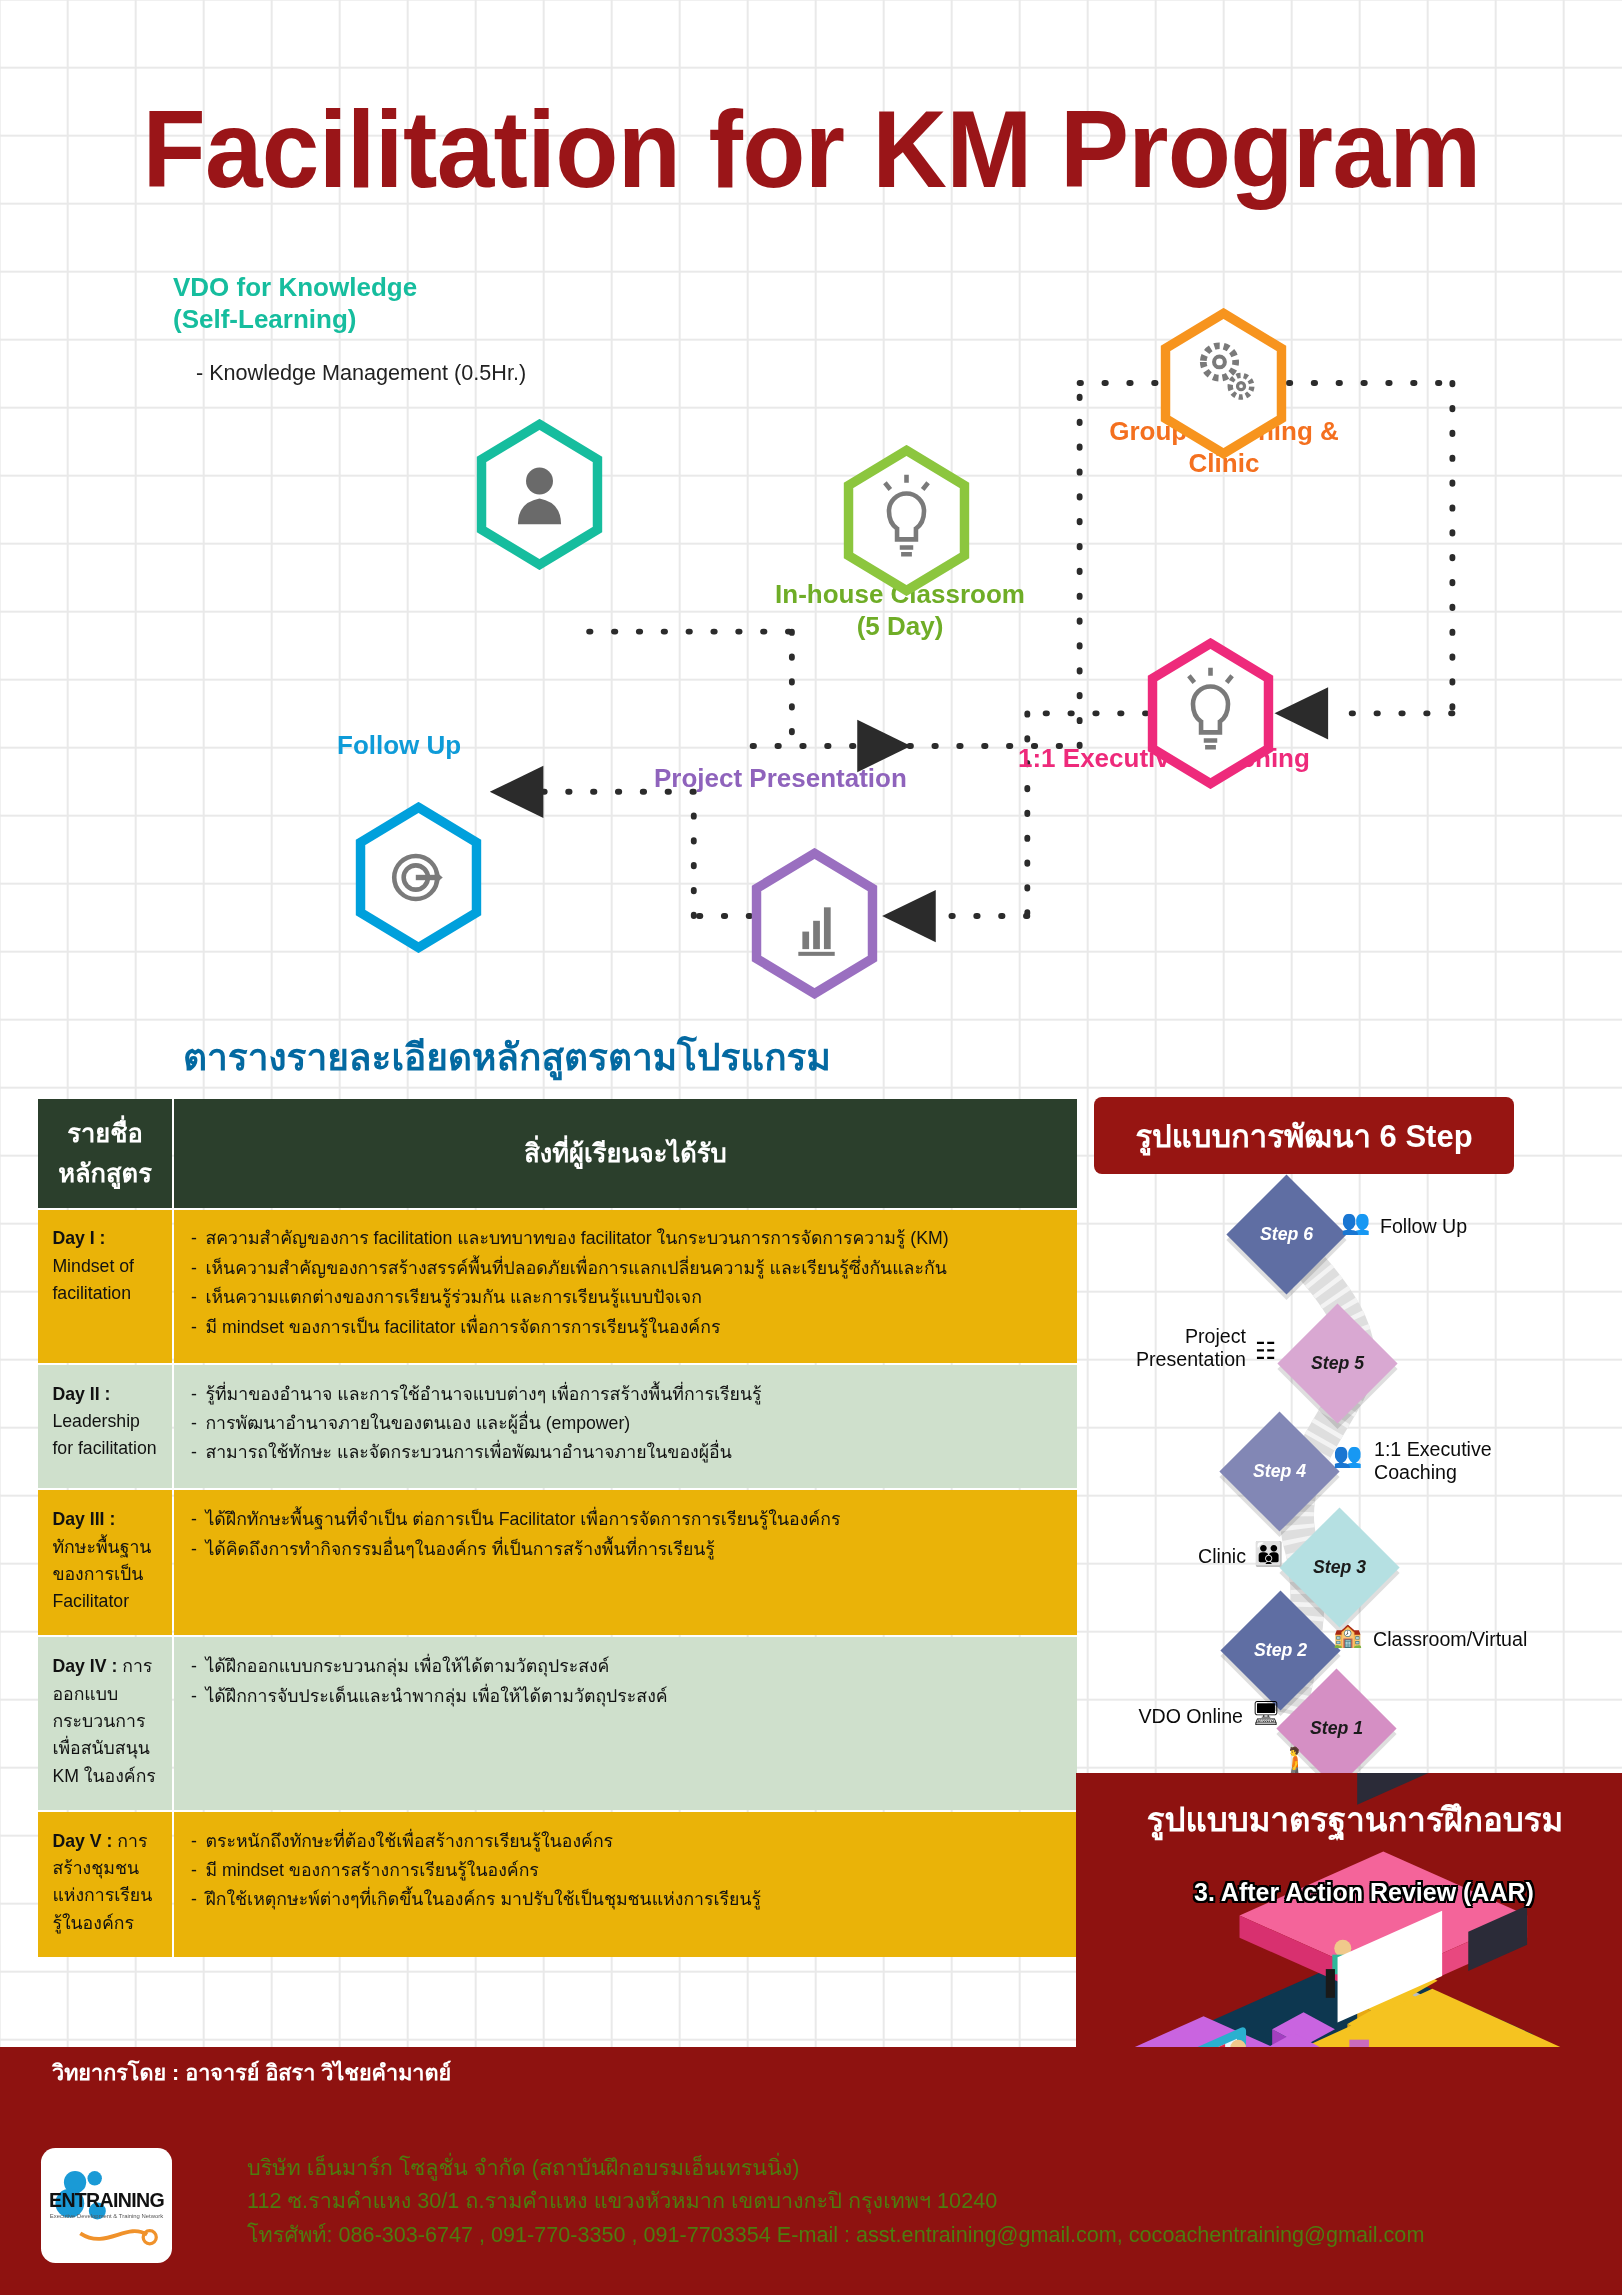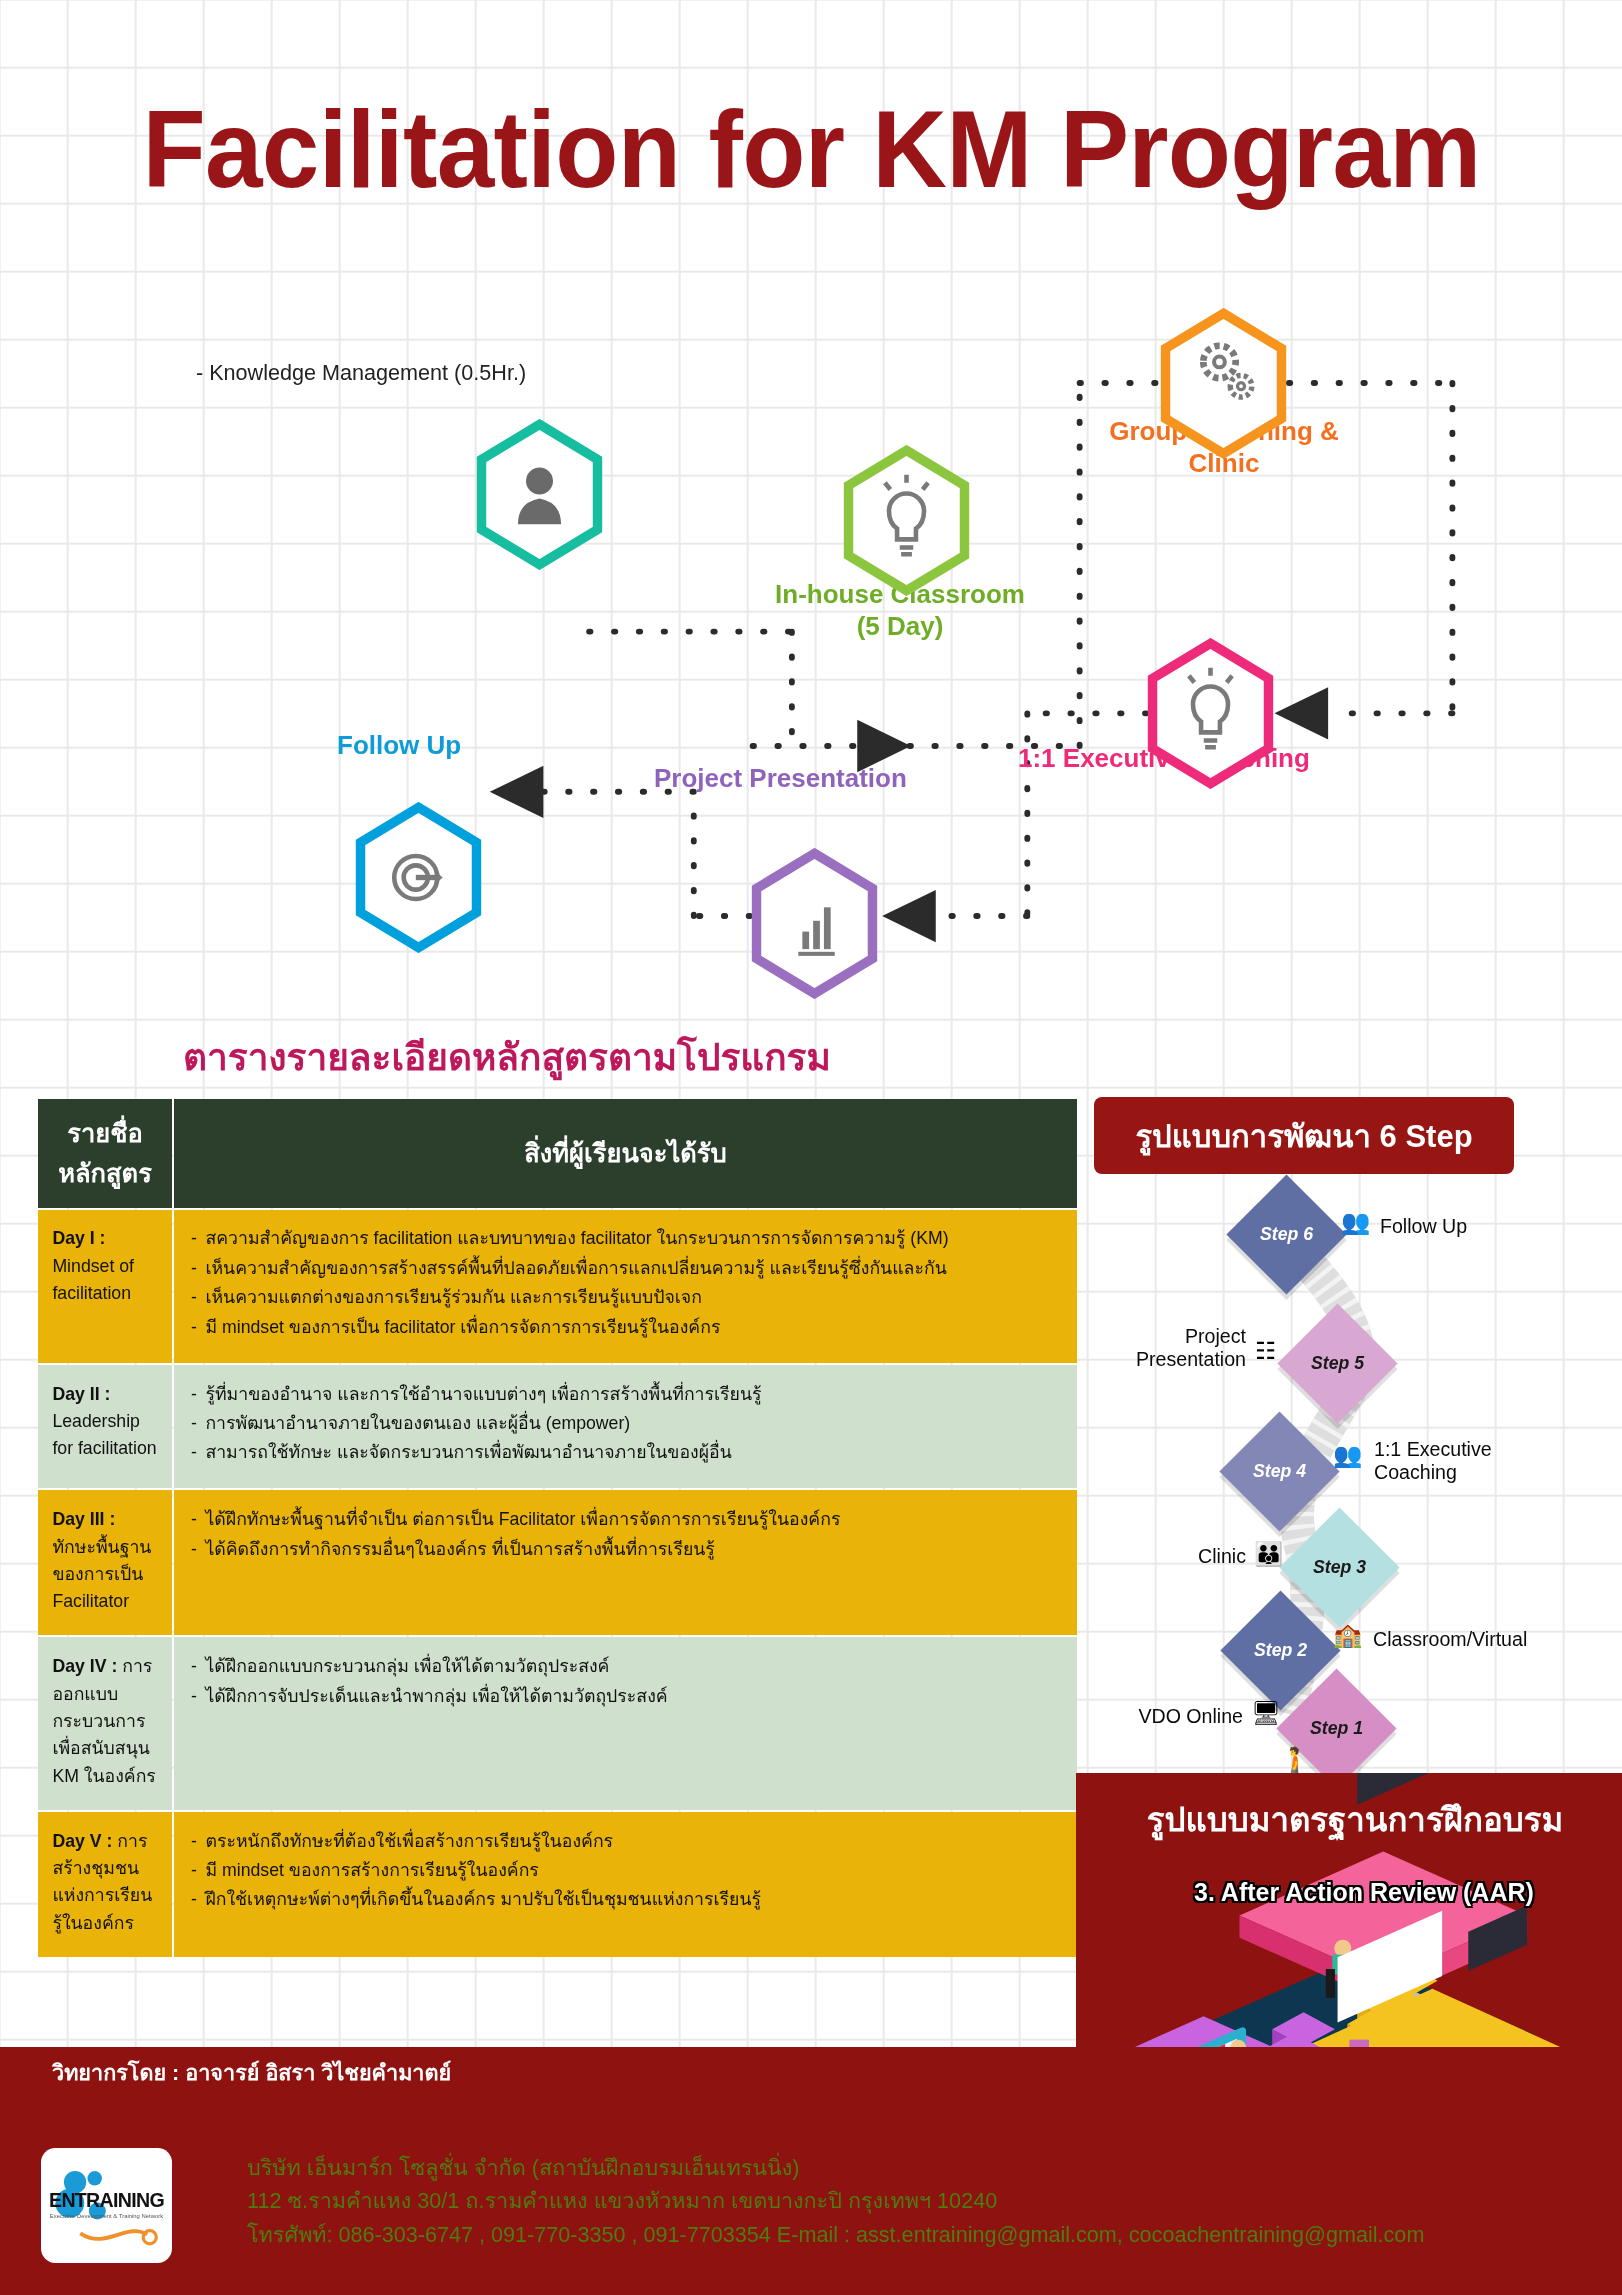--- a/index.html
+++ b/index.html
@@ -53,21 +53,21 @@
     font-size: 21.6px;
     color: #222;
     font-family: "Liberation Sans Narrow", "Liberation Sans", sans-serif;
     white-space: nowrap;
   }
   #flowlines { position: absolute; inset: 0; width: 1623px; height: 739px; }
 
   
   #tableheading {
     position: absolute; left: 183px; top: 1027px;
-    font-size: 37px; font-weight: bold; color: #be185d;
+    font-size: 37px; font-weight: bold; color: #0369a1;
     font-family: Liberation Mono, monospace;
     z-index: 3; white-space: nowrap;
   }
 
   
   #ctable {
     position: absolute; left: 36px; top: 1097px;
     width: 1037px; z-index: 3;
     border-collapse: separate; border-spacing: 2px;
     table-layout: fixed;
@@ -197,20 +197,22 @@
     </g>
     <g fill="#2b2b2b">
       <polygon points="1310,720 1392,760 1310,800"></polygon>
       <polygon points="1790,165 1872,205 1790,245"></polygon>
       <polygon points="2030,670 1948,710 2030,750"></polygon>
       <polygon points="1430,980 1348,1020 1430,1060"></polygon>
       <polygon points="830,790 748,830 830,870"></polygon>
     </g>
   </svg>
 
+  <div class="flabel" style="left:173px; top:23px; color:#16bd9e;">VDO for Knowledge
+(Self-Learning)</div>
   <div class="fsub" style="left:196px; top:111px;">- Knowledge Management (0.5Hr.)</div>
   <div class="hexwrap" style="left:471px; top:170px;">
     <svg viewBox="0 0 100 112">
       <polygon points="50,4 93,30 93,82 50,108 7,82 7,30" fill="#fff" stroke="#16bd9e" stroke-width="7"></polygon>
       <g fill="#6a6a6a">
         <circle cx="50" cy="46" r="10"></circle>
         <path d="M34 78 q0 -16 16 -19 q16 3 16 19 z"></path>
       </g>
     </svg>
   </div>

